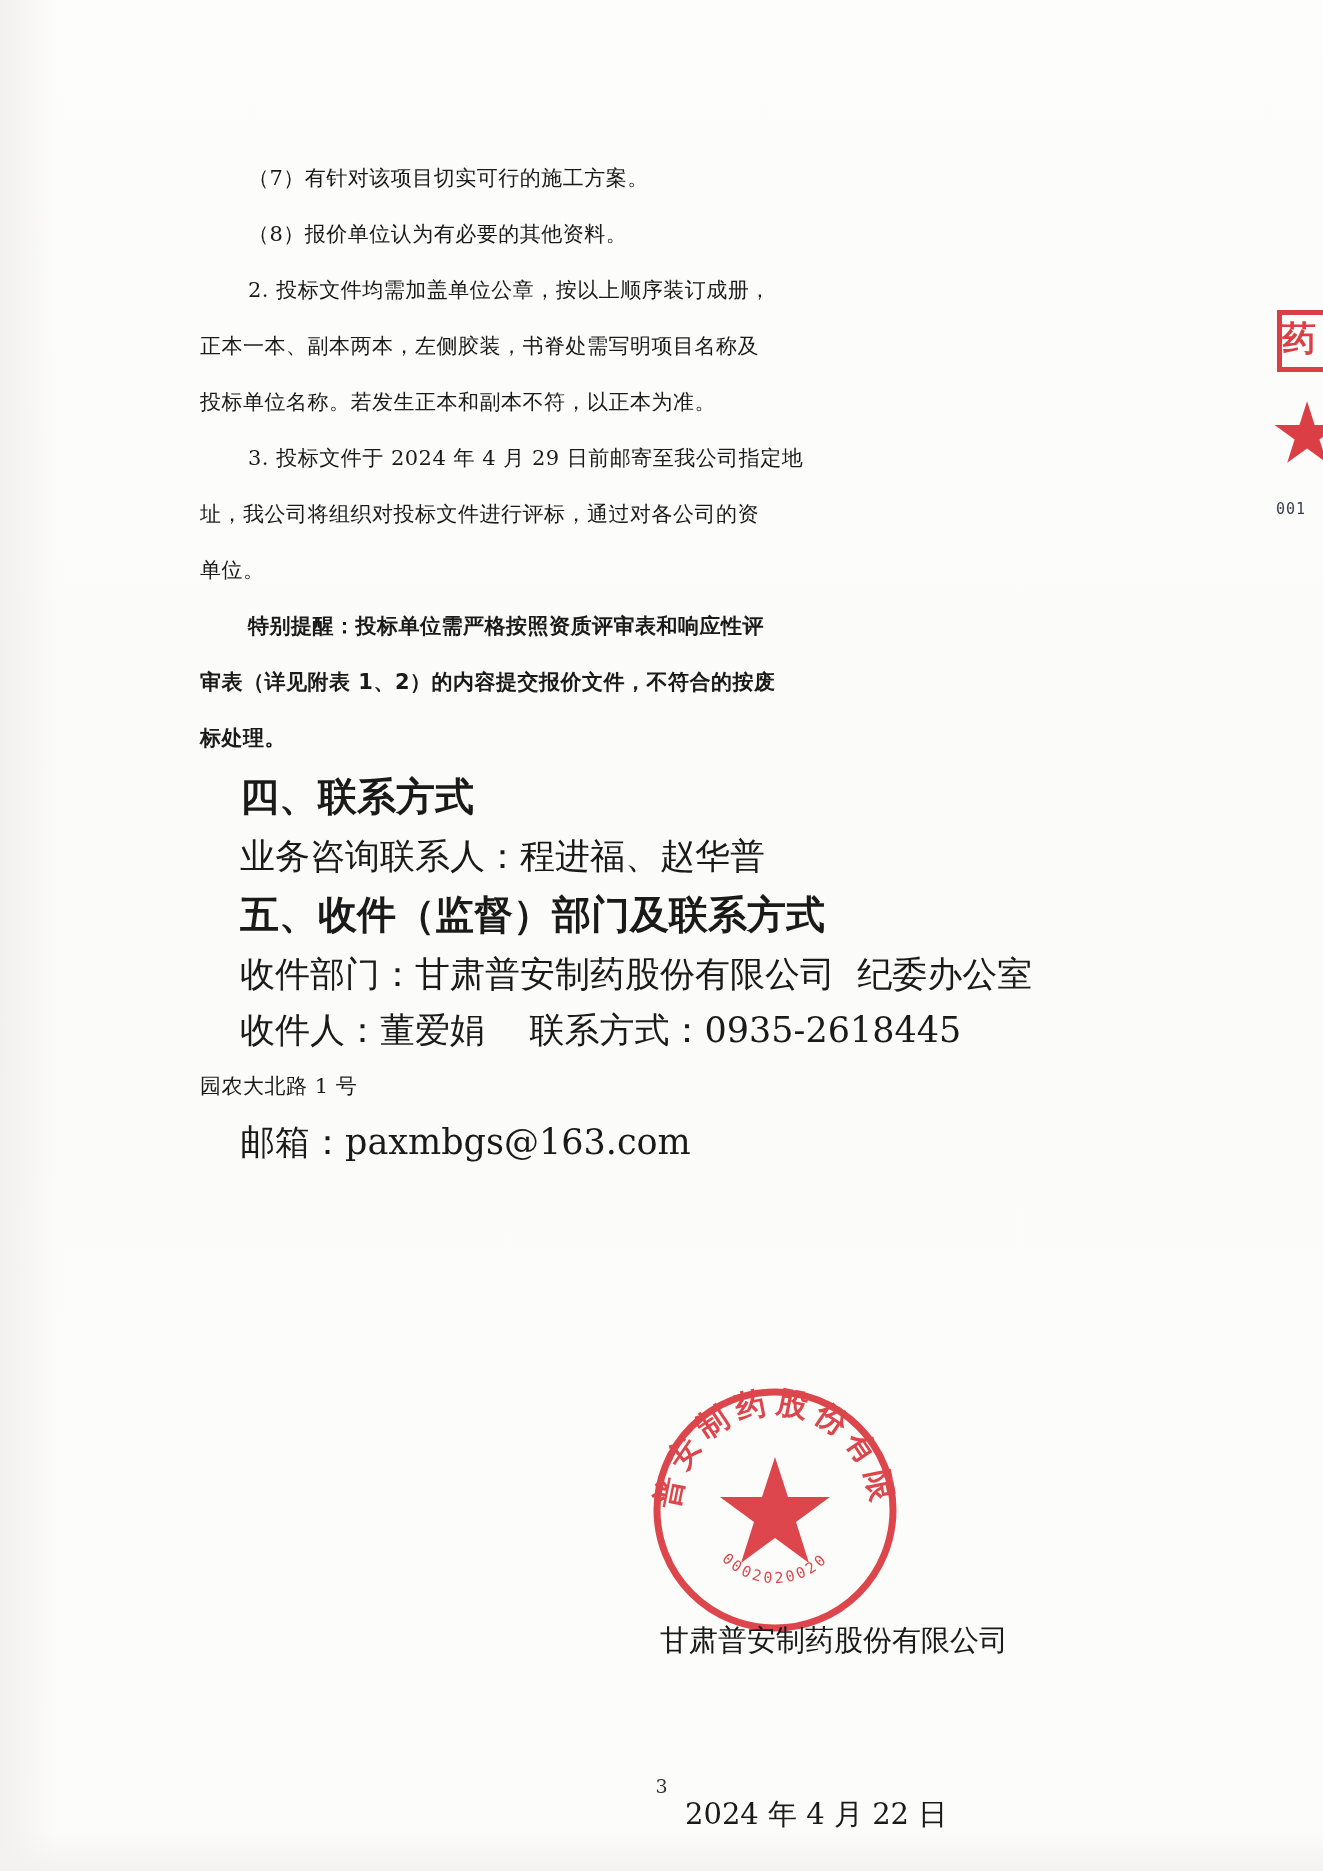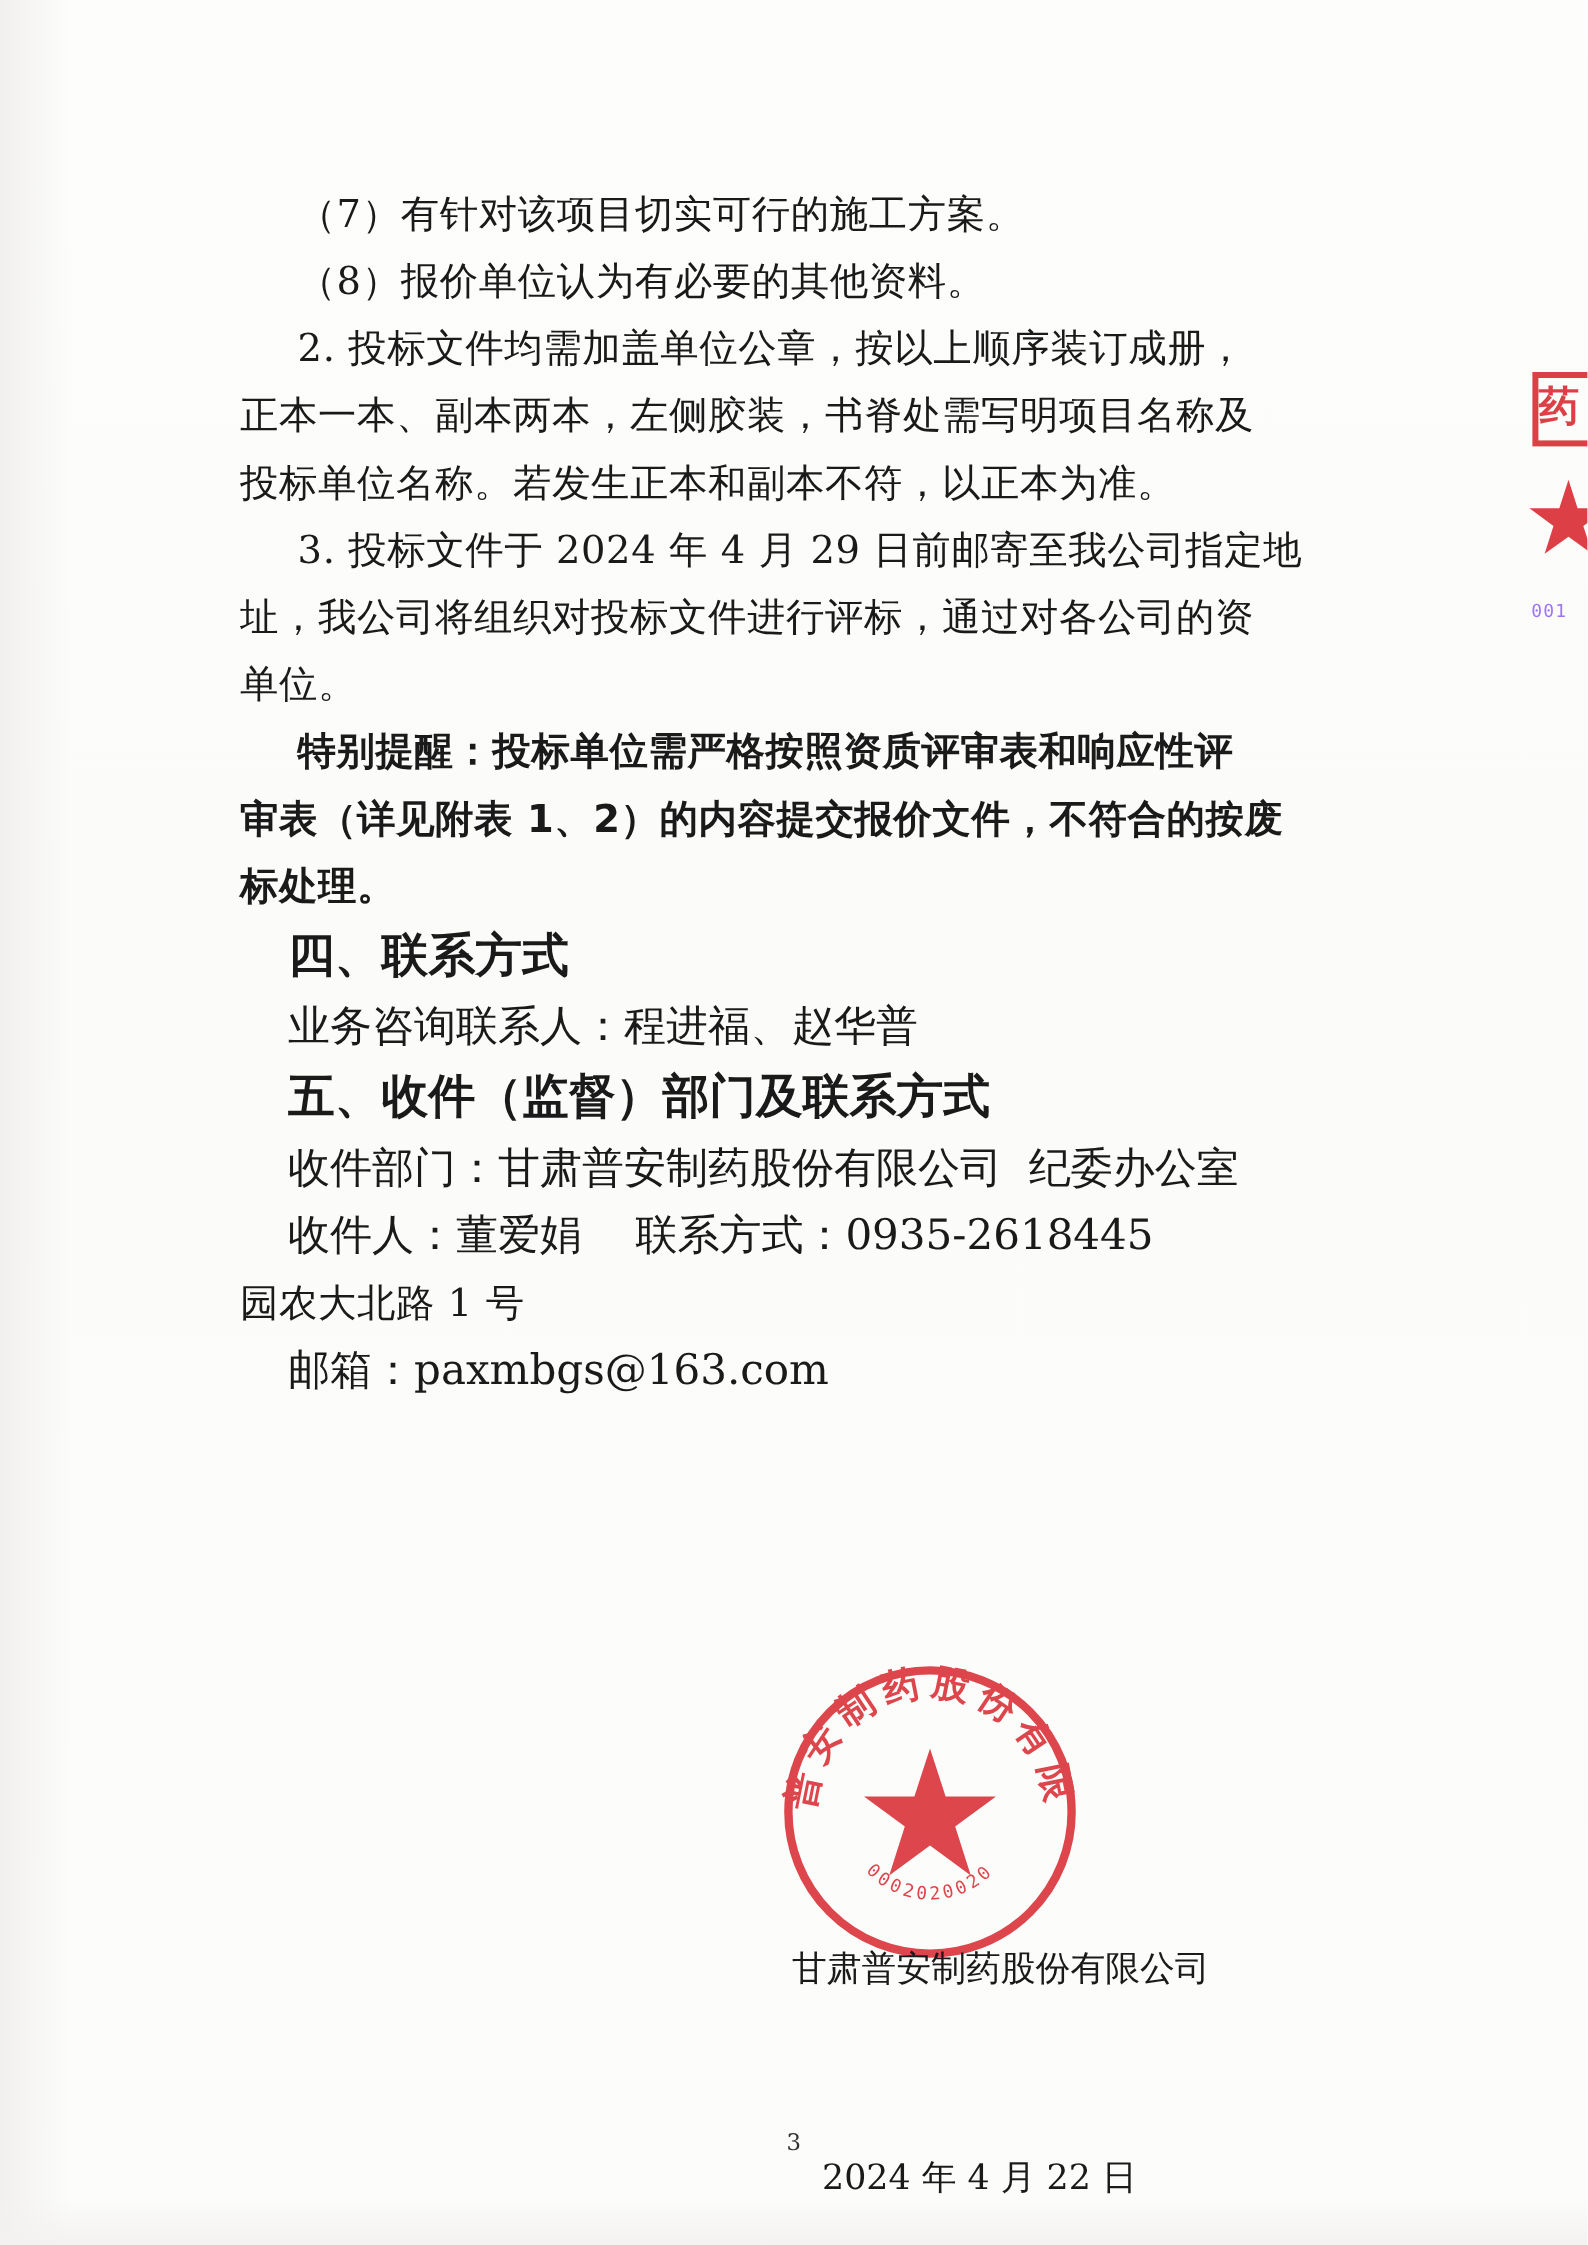--- a/index.html
+++ b/index.html
@@ -26,21 +26,21 @@
     background: linear-gradient(180deg, #fdfdfc 0%, #fbfbf9 40%, #fcfcfa 100%);
     pointer-events: none;
   }
   .content {
     position: absolute;
     left: 200px;
     top: 150px;
     width: 930px;
   }
   .body-line {
-    font-size: 32px;
+    font-size: 21px;
     line-height: 56px;
     letter-spacing: 0.5px;
     white-space: pre;
   }
   .indent2 {
     text-indent: 0;
     padding-left: 48px;
   }
   .indent-none {
     padding-left: 0;
@@ -143,21 +143,21 @@
     left: 198px;
     top: 95px;
     color: #d61f26;
     font-size: 74px;
     line-height: 74px;
   }
   .edge-digits {
     position: absolute;
     left: 204px;
     top: 200px;
-    color: #8b5cf6;
+    color: #0f172a;
     font-size: 15px;
     letter-spacing: 1px;
     font-family: "DejaVu Sans Mono", monospace;
   }
   
   .scan-edge-left {
     position: absolute;
     left: 0; top: 0; bottom: 0; width: 58px;
     background: linear-gradient(90deg, #f1f0ee 0%, rgba(253,253,251,0) 100%);
     pointer-events: none;

